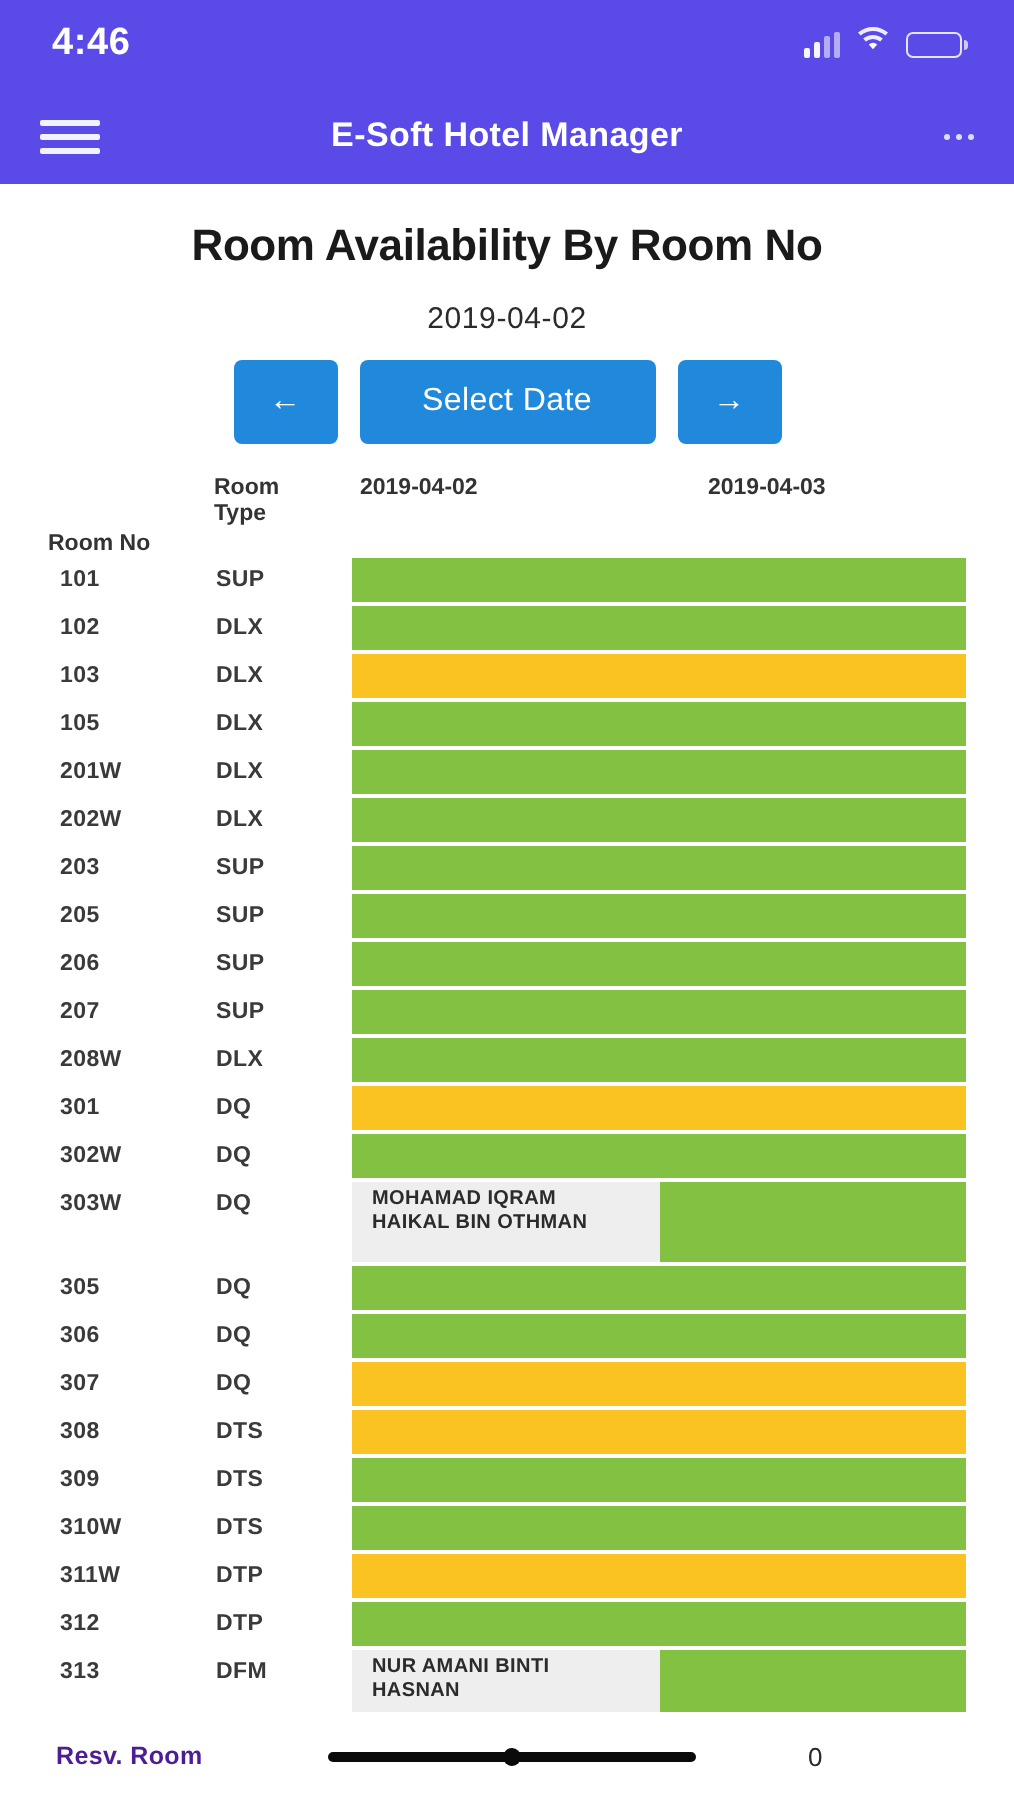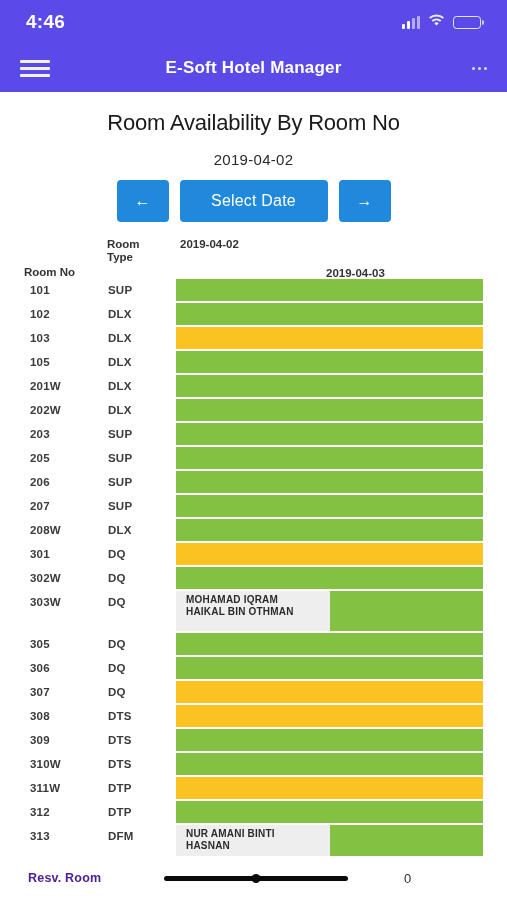--- a/index.html
+++ b/index.html
@@ -136,21 +136,21 @@
   .content {
     position: absolute;
     top: 92px; left: 0;
     width: 507px;
     height: 808px;
     background: #ffffff;
   }
   .page-title {
     text-align: center;
     font-size: 22px;
-    font-weight: normal;
+    font-weight: bold;
     color: #1a1a1a;
     margin-top: 18px;
     letter-spacing: -0.2px;
   }
   .current-date {
     text-align: center;
     font-size: 15px;
     color: #2b2b2b;
     margin-top: 15px;
     letter-spacing: .3px;
@@ -197,21 +197,21 @@
     color: #333333;
   }
   .th {
     position: absolute;
     top: 0;
     line-height: 13px;
   }
   .th-roomno   { left: 24px;  width: 72px; margin-top: 28px; }
   .th-roomtype { left: 107px; width: 45px; }
   .th-date1    { left: 180px; }
-  .th-date2    { left: 326px; margin-top: 29px; }
+  .th-date2    { left: 354px; }
 
   .grid {
     position: relative;
     margin-top: 2px;
   }
   .row {
     position: relative;
     height: 24px;
   }
   .cell-roomno,

